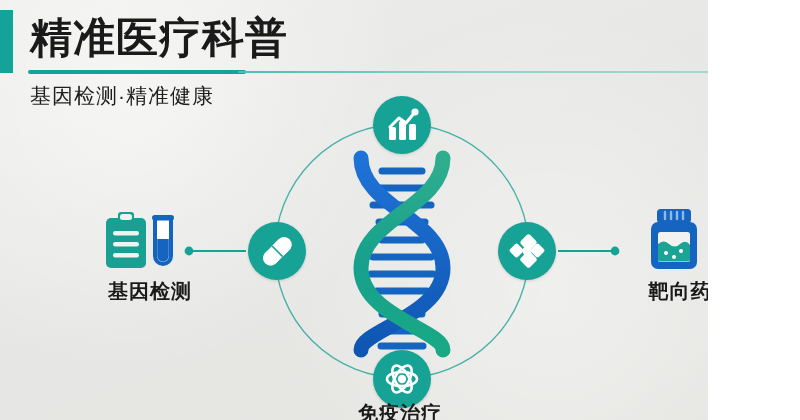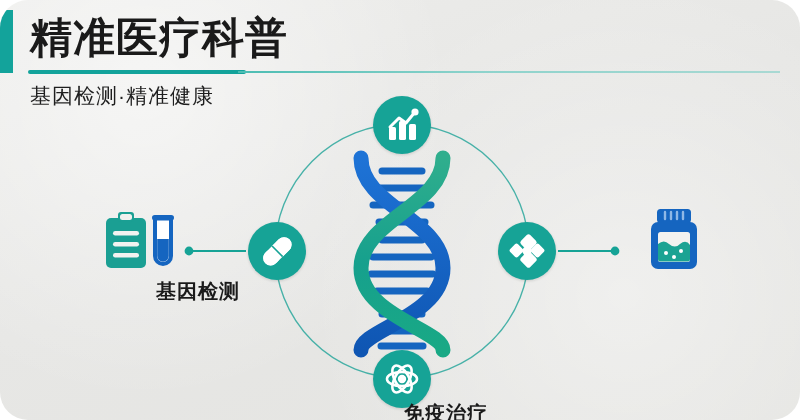--- a/index.html
+++ b/index.html
@@ -7,29 +7,28 @@
     padding: 0;
   }
   body {
     width: 800px;
     height: 420px;
     overflow: hidden;
     font-family: "Liberation Sans", "DejaVu Sans", sans-serif;
   }
   #slide {
     position: relative;
-    width: 800px;
+    width: 708px;
     height: 420px;
     background: #e9e9e7;
     background-image:
       radial-gradient(circle at 18% 22%, rgba(255,255,255,0.55) 0%, rgba(255,255,255,0) 42%),
       radial-gradient(circle at 78% 70%, rgba(255,255,255,0.40) 0%, rgba(255,255,255,0) 46%),
       linear-gradient(160deg, #ededeb 0%, #e7e7e5 48%, #e4e4e1 100%);
     overflow: hidden;
-    border-radius: 28px;
   }
 
   
   #accent-bar {
     position: absolute;
     left: 0;
     top: 10px;
     width: 13px;
     height: 63px;
     background: #13a39b;
@@ -89,21 +88,21 @@
     height: 420px;
   }
 
   .node-label {
     position: absolute;
     font-size: 20px;
     font-weight: bold;
     color: #1a1a1a;
     letter-spacing: 1px;
     white-space: nowrap;
-    text-align: right;
+    text-align: center;
   }
   #label-left  { left: 60px;  top: 278px; width: 180px; }
   #label-right { left: 590px; top: 278px; width: 180px; }
   #label-bottom{ left: 312px; top: 400px; width: 176px; }
 
   
   .side-icon { position: absolute; }
   #side-icon-left  { left: 100px; top: 208px; }
   #side-icon-right { left: 638px; top: 204px; }
 
@@ -270,17 +269,18 @@
         <g fill="#ffffff">
           <circle cx="28" cy="49" r="2"></circle>
           <circle cx="36" cy="53" r="2"></circle>
           <circle cx="43" cy="47" r="2"></circle>
         </g>
       </svg>
     </div>
 
     <div class="node-label" id="label-left">基因检测</div>
 
+    <div class="node-label" id="label-right">靶向药</div>
 
     <div class="node-label" id="label-bottom">免疫治疗</div>
 
   </div>
 </div>
 
 </body></html>

